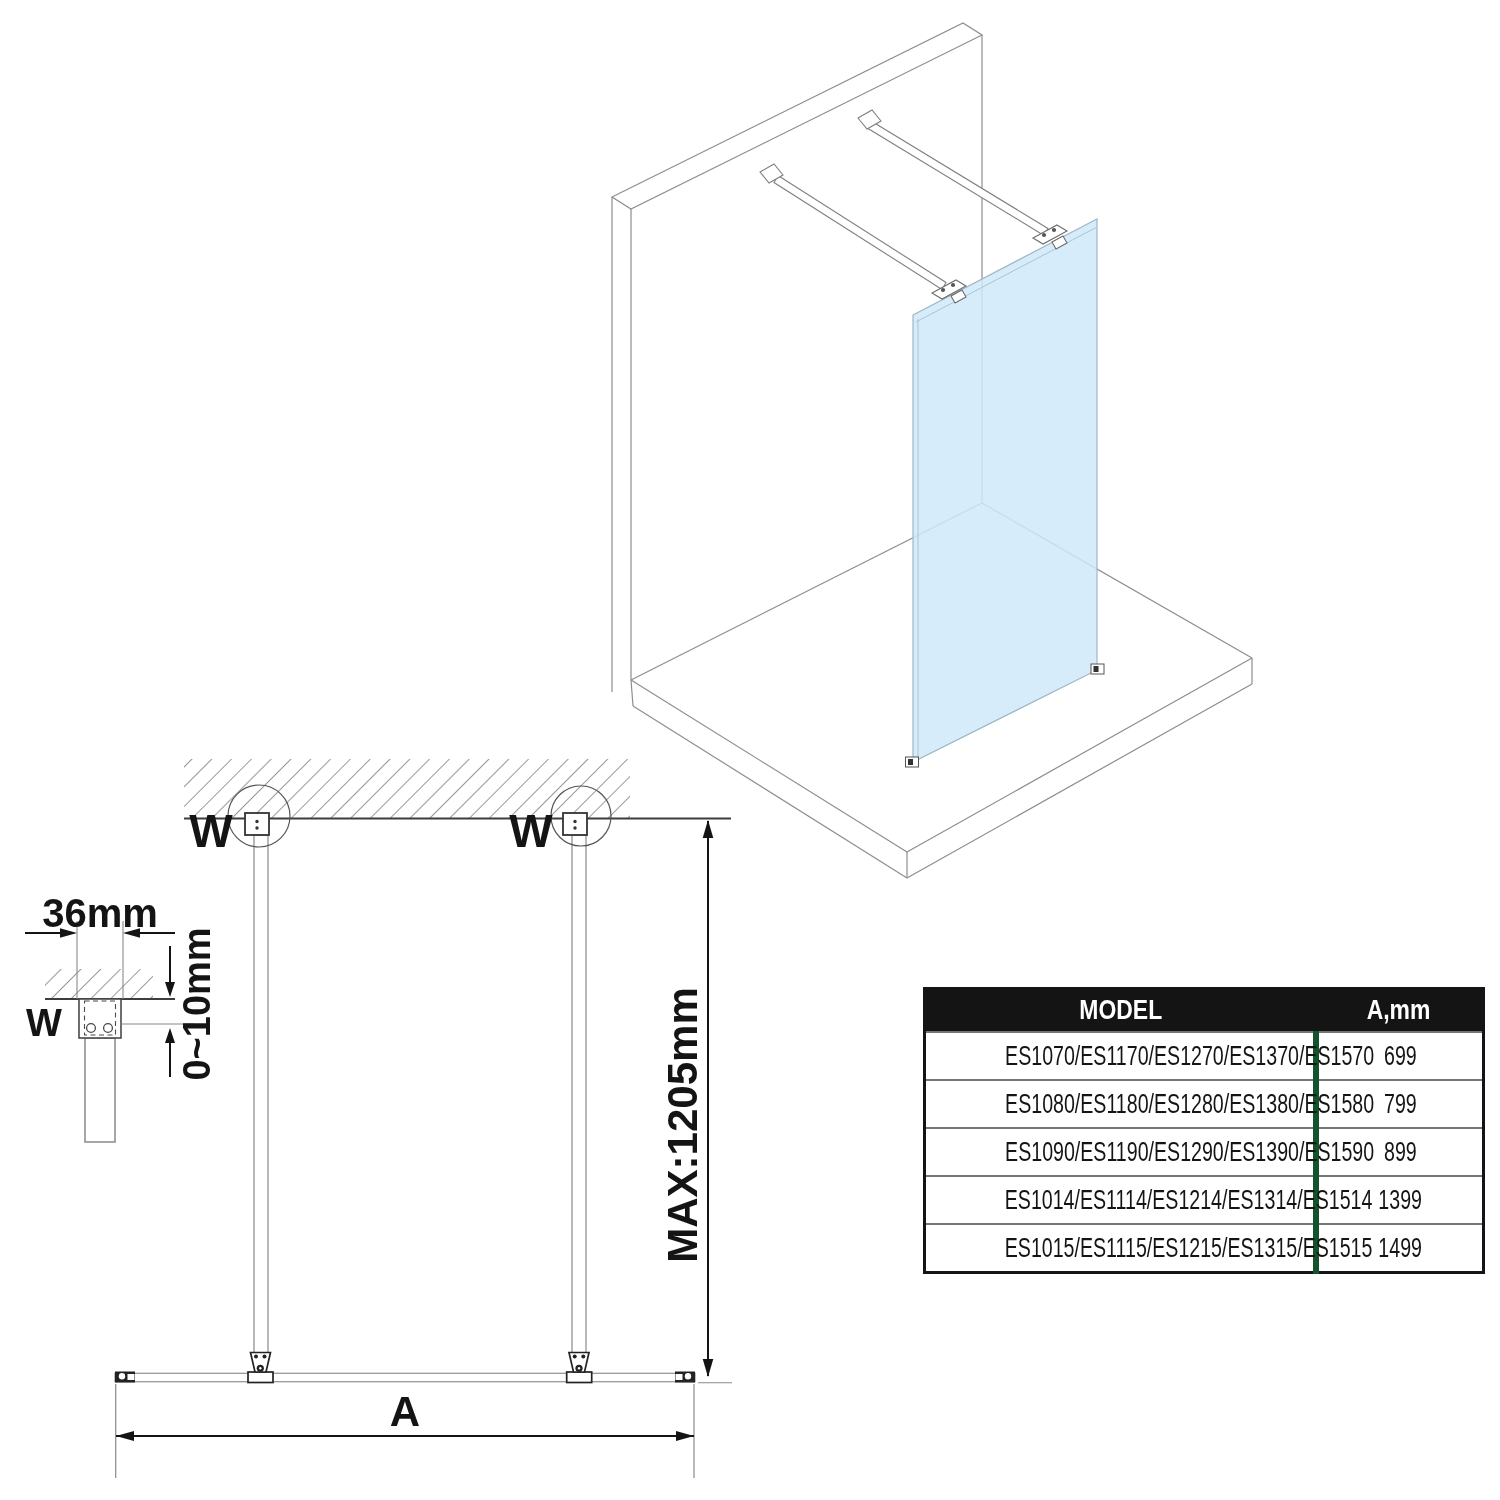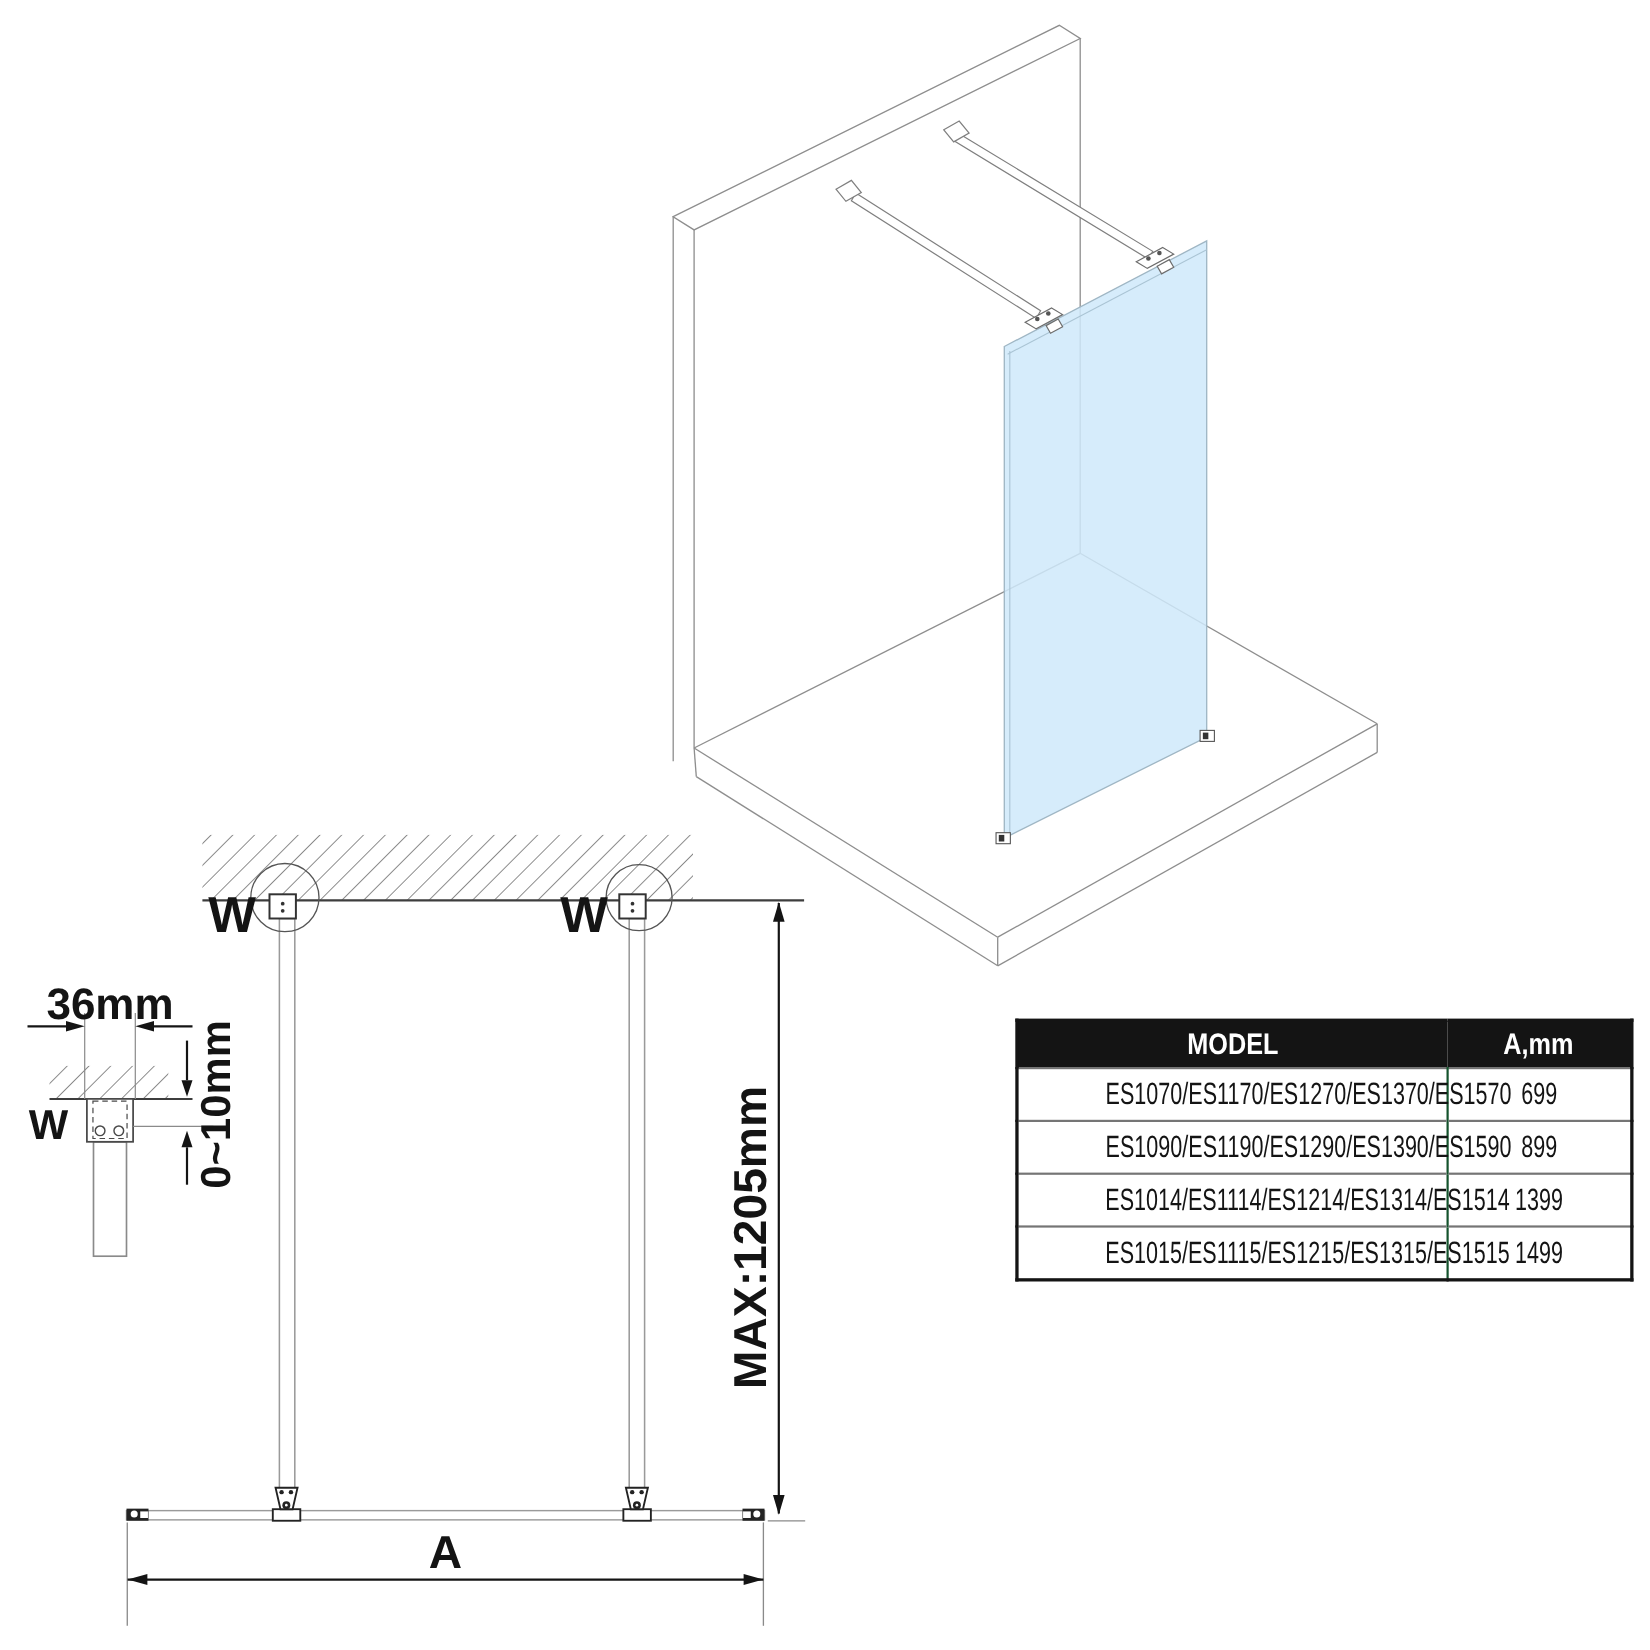--- a/index.html
+++ b/index.html
@@ -2,27 +2,27 @@
 <html><head>
 <meta charset="utf-8">
 <style>
   html,body{margin:0;padding:0;background:#fff;}
   .canvas{position:relative;width:1500px;height:1500px;background:#ffffff;overflow:hidden;
           font-family:"Liberation Sans",sans-serif;}
   .canvas svg{position:absolute;left:0;top:0;}
   svg text{font-family:"Liberation Sans",sans-serif;fill:#141414;font-weight:bold;}
 
   
-  .tablewrap{position:absolute;left:923px;top:926px;width:562px;}
+  .tablewrap{position:absolute;left:923px;top:987px;width:562px;}
   table.spec{width:100%;border-collapse:collapse;table-layout:fixed;border:3px solid #141414;background:#fff;}
   table.spec th{background:#141414;color:#ffffff;font-weight:bold;font-size:27px;height:41px;
                 border:0;text-align:center;padding:0;}
   table.spec td{font-size:28px;color:#141414;text-align:center;height:46px;padding:0;
                 border-top:2px solid #757575;background:#fff;}
-  table.spec td.model-cell{border-right:2px solid #14532d;}
+  table.spec td.model-cell{border-right:6px solid #14532d;}
   .cnd{display:inline-block;transform:scaleX(.70);transform-origin:50% 50%;white-space:nowrap;}
   .cndh{display:inline-block;transform:scaleX(.85);transform-origin:50% 50%;white-space:nowrap;}
 </style>
 </head>
 <body>
 
 <div class="canvas">
 
 <svg width="1500" height="1500" viewBox="0 0 1500 1500">
   <defs>
@@ -195,20 +195,24 @@
         <th><span class="cndh">MODEL</span></th>
         <th><span class="cndh">A,mm</span></th>
       </tr>
     </thead>
     <tbody>
       <tr>
         <td class="model-cell"><span class="cnd">ES1070/ES1170/ES1270/ES1370/ES1570</span></td>
         <td><span class="cnd">699</span></td>
       </tr>
       <tr>
+        <td class="model-cell"><span class="cnd">ES1080/ES1180/ES1280/ES1380/ES1580</span></td>
+        <td><span class="cnd">799</span></td>
+      </tr>
+      <tr>
         <td class="model-cell"><span class="cnd">ES1090/ES1190/ES1290/ES1390/ES1590</span></td>
         <td><span class="cnd">899</span></td>
       </tr>
       <tr>
         <td class="model-cell"><span class="cnd">ES1014/ES1114/ES1214/ES1314/ES1514</span></td>
         <td><span class="cnd">1399</span></td>
       </tr>
       <tr>
         <td class="model-cell"><span class="cnd">ES1015/ES1115/ES1215/ES1315/ES1515</span></td>
         <td><span class="cnd">1499</span></td>

